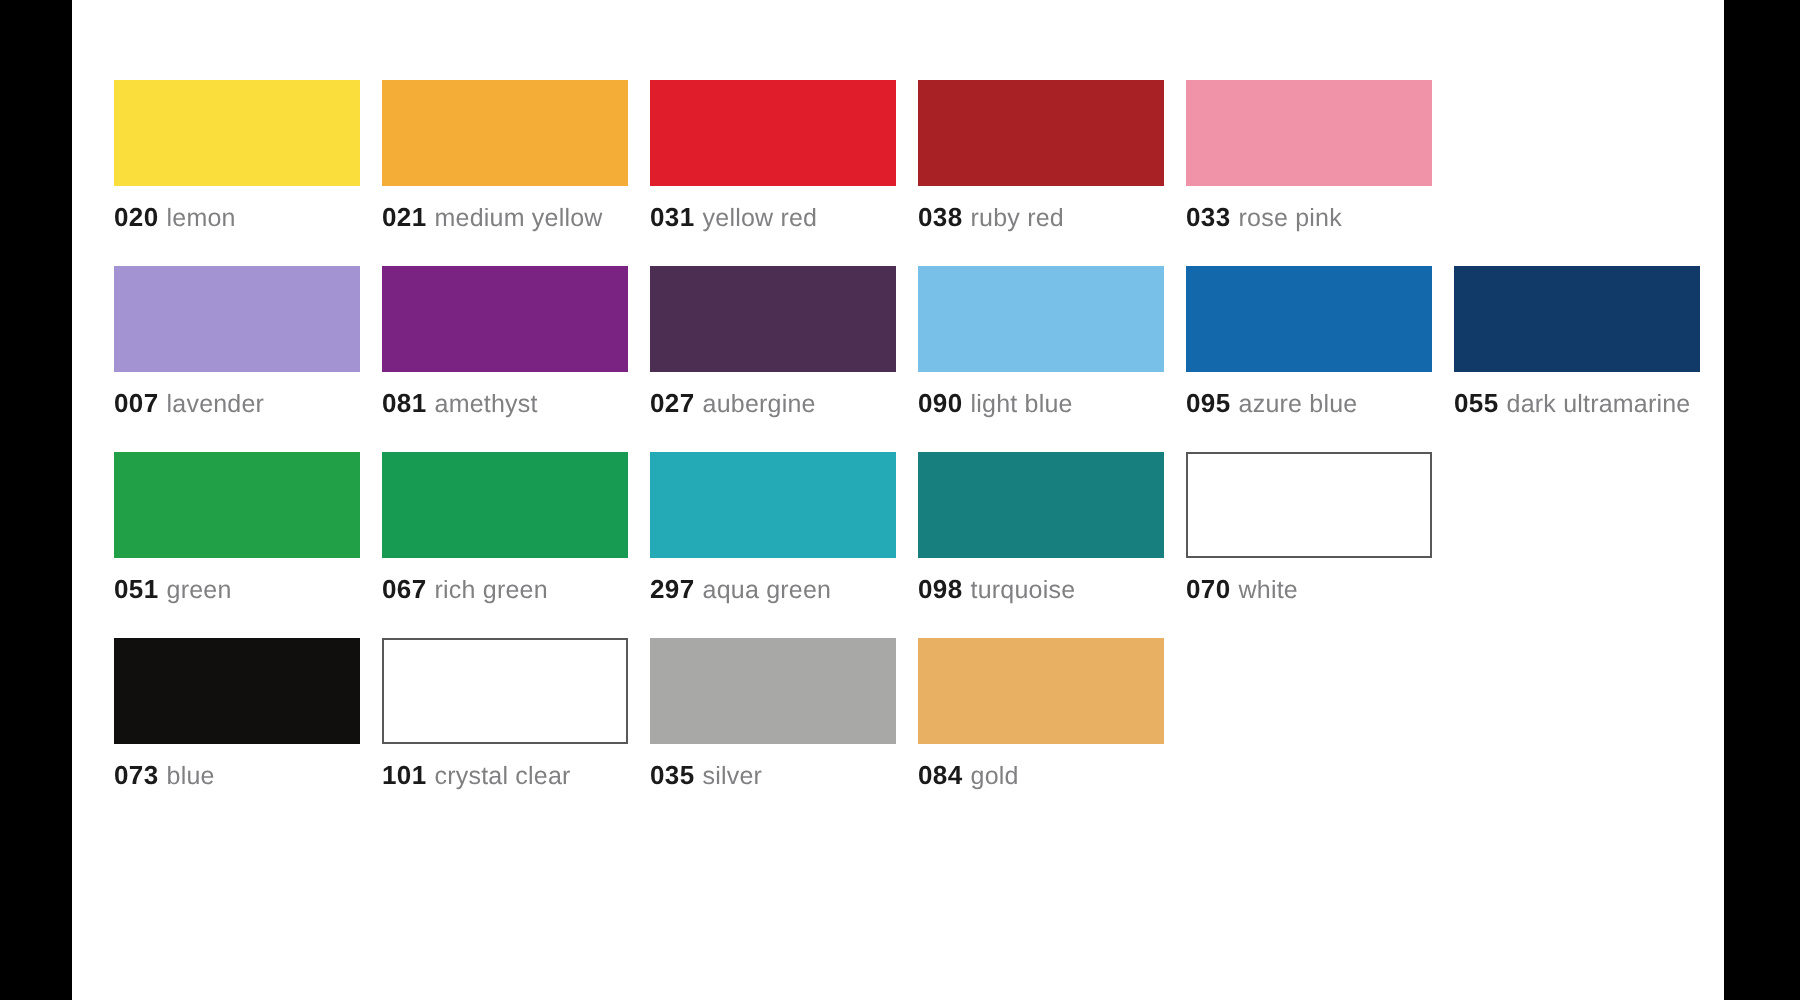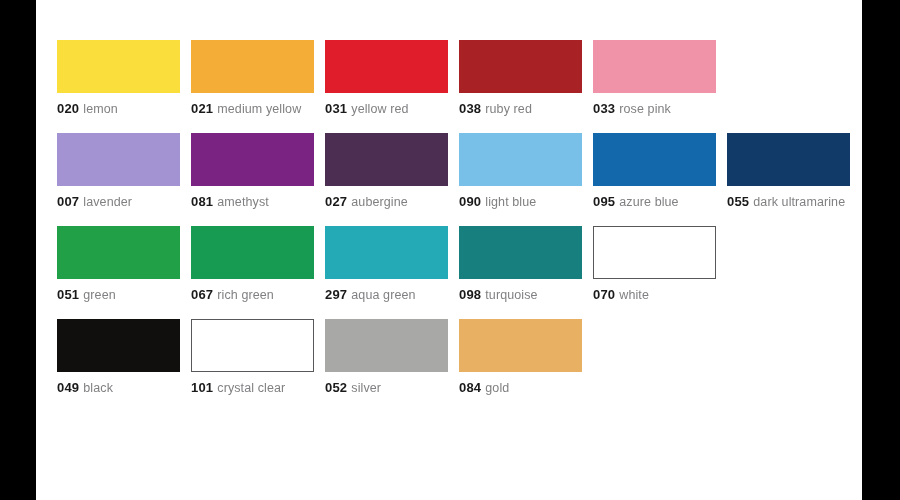--- a/index.html
+++ b/index.html
@@ -152,29 +152,29 @@
             <div class="swatch-label"><span class="swatch-code">098</span><span class="swatch-name">turquoise</span></div>
           </div>
           <div class="swatch-cell">
             <div class="swatch-chip bordered" style="background: rgb(255, 255, 255);"></div>
             <div class="swatch-label"><span class="swatch-code">070</span><span class="swatch-name">white</span></div>
           </div>
         </div>
         <div class="swatch-row">
           <div class="swatch-cell">
             <div class="swatch-chip" style="background: rgb(16, 15, 14);"></div>
-            <div class="swatch-label"><span class="swatch-code">049</span><span class="swatch-name">black</span></div>
+            <div class="swatch-label"><span class="swatch-code">073</span><span class="swatch-name">blue</span></div>
           </div>
           <div class="swatch-cell">
             <div class="swatch-chip bordered" style="background: rgb(255, 255, 255);"></div>
             <div class="swatch-label"><span class="swatch-code">101</span><span class="swatch-name">crystal clear</span></div>
           </div>
           <div class="swatch-cell">
             <div class="swatch-chip" style="background: rgb(168, 168, 166);"></div>
-            <div class="swatch-label"><span class="swatch-code">052</span><span class="swatch-name">silver</span></div>
+            <div class="swatch-label"><span class="swatch-code">035</span><span class="swatch-name">silver</span></div>
           </div>
           <div class="swatch-cell">
             <div class="swatch-chip" style="background: rgb(232, 176, 99);"></div>
             <div class="swatch-label"><span class="swatch-code">084</span><span class="swatch-name">gold</span></div>
           </div>
         </div>
       </div>
   </div>
 </div>
 

